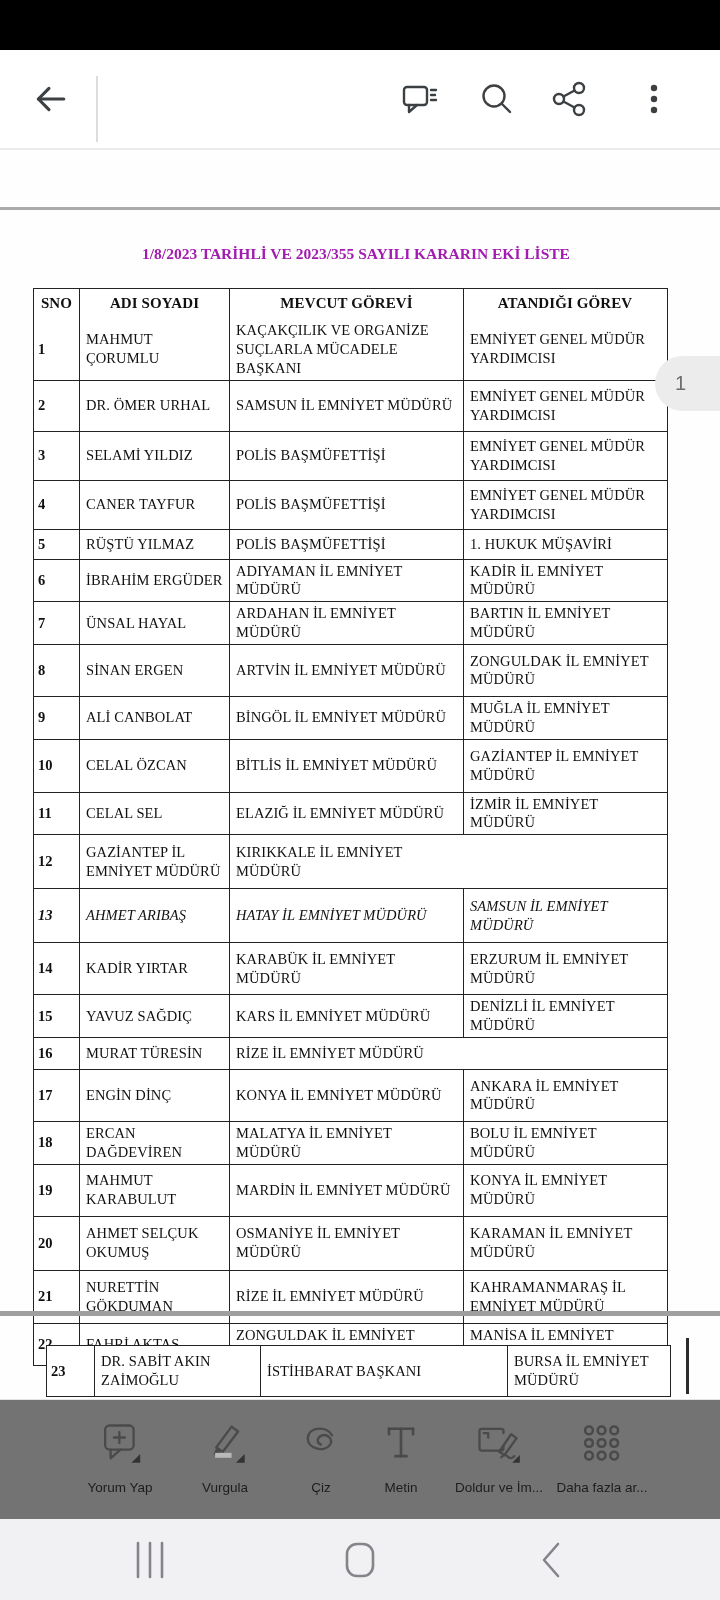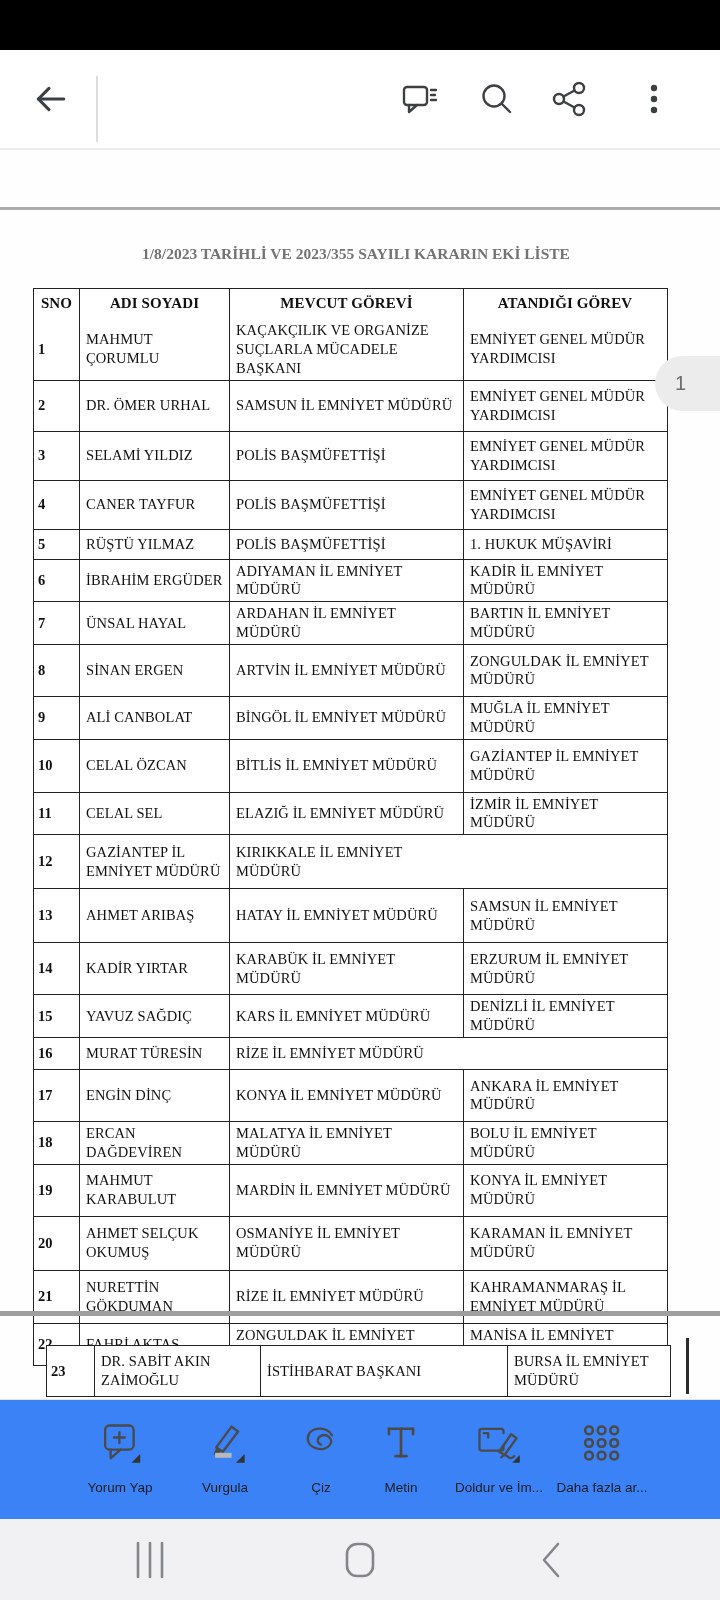--- a/index.html
+++ b/index.html
@@ -15,41 +15,41 @@
   .tb-back{left:18px;}
   .tb-comment{left:388px;}
   .tb-search{left:464px;}
   .tb-share{left:538px;}
   .tb-more{left:622px;}
   .tb-icon{stroke:#3d4043;fill:none;stroke-width:2.4;stroke-linecap:round;stroke-linejoin:round;}
   
   .viewer{position:absolute;left:0;top:150px;width:720px;height:1249px;background:#fefefe;}
   .page-top-line{position:absolute;left:0;top:57px;width:720px;height:3px;background:#ababab;}
   .doc-title{position:absolute;left:0;top:95px;width:712px;text-align:center;
-             font-family:"Liberation Serif",serif;font-weight:700;font-size:15.5px;color:#737373;}
+             font-family:"Liberation Serif",serif;font-weight:700;font-size:15.5px;color:#a21caf;}
   .ptable{position:absolute;background:#fff;border:1.6px solid #222;box-sizing:border-box;
           font-family:"Liberation Serif",serif;color:#101010;}
   .ptable1{left:33px;top:138px;width:635px;}
   .ptable2{left:46px;top:1195px;width:625px;}
   .trow{display:grid;border-top:1.4px solid #222;}
   .trow:first-child{border-top:none;}
   .ptable1 .trow{grid-template-columns:45px 150px 234px 203px;}
   .ptable2 .trow{grid-template-columns:34px 153px 234px 201px;}
   .tcell{border-left:1.4px solid #222;padding:2px 6px;display:flex;align-items:center;
          font-size:14.5px;line-height:1.3;letter-spacing:0.1px;}
   .tcell:first-child{border-left:none;font-weight:700;padding-left:4px;}
   .hrow{min-height:30px;}
   .hrow .tcell{justify-content:center;font-weight:700;font-size:15px;padding:2px 2px;}
   .page-sep{position:absolute;left:0;top:1161px;width:720px;height:5px;background:#9f9f9f;}
   .stray-line{position:absolute;left:686px;top:1188px;width:2.5px;height:56px;background:#2b2b2b;}
   .page-pill{position:absolute;left:655px;top:206px;width:80px;height:55px;background:#ececec;
              border-radius:28px 0 0 28px;display:flex;align-items:center;cursor:pointer;}
   .page-pill span{margin-left:20px;font-size:20px;color:#6d6d6d;}
   
-  .annot-toolbar{position:absolute;left:0;top:1399px;width:720px;height:120px;background:#3b82f6;
+  .annot-toolbar{position:absolute;left:0;top:1399px;width:720px;height:120px;background:#737373;
                  border-top:1.5px solid #e3e3e3;}
   .tool{position:absolute;top:14px;transform:translateX(-50%);display:flex;flex-direction:column;
         align-items:center;cursor:pointer;}
   .tool .ticon{height:58px;display:flex;align-items:center;justify-content:center;}
   .tool .tlabel{margin-top:8px;font-size:13.5px;color:#1d1d1f;white-space:nowrap;}
   .a-icon{stroke:#4a4a4a;fill:none;stroke-width:2.1;stroke-linecap:round;stroke-linejoin:round;}
   
   .nav-bar{position:absolute;left:0;top:1519px;width:720px;height:81px;background:#f1f1f3;}
   .nav-btn{position:absolute;top:0;height:81px;width:90px;display:flex;align-items:center;
            justify-content:center;cursor:pointer;transform:translateX(-50%);}
@@ -190,21 +190,21 @@
             <div class="tcell c0">11</div>
             <div class="tcell c1">CELAL SEL</div>
             <div class="tcell c2">ELAZIĞ İL EMNİYET MÜDÜRÜ</div>
             <div class="tcell c3">İZMİR İL EMNİYET MÜDÜRÜ</div>
           </div>
           <div class="trow" style="min-height: 53px;">
             <div class="tcell c0">12</div>
             <div class="tcell c2">GAZİANTEP İL EMNİYET MÜDÜRÜ</div>
             <div class="tcell c3">KIRIKKALE İL EMNİYET MÜDÜRÜ</div>
           </div>
-          <div class="trow" style="min-height: 53px;">
+          <div class="trow" style="min-height: 53px; font-style: italic;">
             <div class="tcell c0">13</div>
             <div class="tcell c1">AHMET ARIBAŞ</div>
             <div class="tcell c2">HATAY İL EMNİYET MÜDÜRÜ</div>
             <div class="tcell c3">SAMSUN İL EMNİYET MÜDÜRÜ</div>
           </div>
           <div class="trow" style="min-height: 51px;">
             <div class="tcell c0">14</div>
             <div class="tcell c1">KADİR YIRTAR</div>
             <div class="tcell c2">KARABÜK İL EMNİYET MÜDÜRÜ</div>
             <div class="tcell c3">ERZURUM İL EMNİYET MÜDÜRÜ</div>

